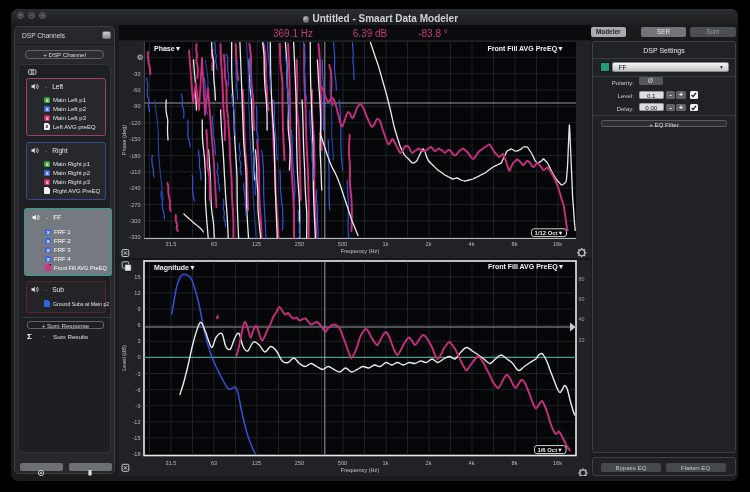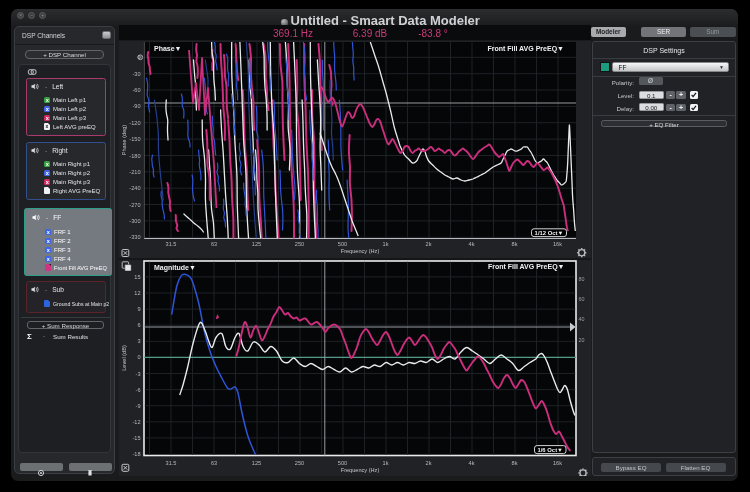--- a/index.html
+++ b/index.html
@@ -7,21 +7,21 @@
     font-family:"Liberation Sans", sans-serif; }
   .abs { position:absolute; }
   .win { position:absolute; left:11px; top:9px; width:727px; height:472px;
     background:#1a1b1d; border-radius:7px; }
   .titlebar { position:absolute; left:0; top:0; width:727px; height:17px;
     background:linear-gradient(#2c2d30,#1b1c1e); border-radius:7px 7px 0 0; }
   .tl { position:absolute; top:3.4px; width:7px; height:7px; border-radius:50%;
     background:#3c3d40; border:1px solid #5b5d60; color:#8e9093; font-size:5.5px;
     line-height:5.2px; text-align:center; }
   .title { position:absolute; top:3.6px; left:6px; width:100%; text-align:center;
-    font-size:13px; font-weight:bold; color:#cfd2d4; }
+    font-size:10px; font-weight:bold; color:#cfd2d4; }
   .title .appico { display:inline-block; width:6.5px; height:6.5px; border-radius:50%;
     background:radial-gradient(circle at 35% 30%, #b9bcbe, #5f6265 70%); vertical-align:-1px; margin-right:3px; }
   .panel { position:absolute; background:#26282c; border:1px solid #3b3e42; border-radius:5px; }
   .sidebar { left:14px; top:26px; width:101px; height:448px; }
   .sb-h { position:absolute; left:7px; top:4.5px; font-size:6.6px; color:#d4d6d8; }
   .sb-ico { position:absolute; right:3.5px; top:3.5px; width:8.5px; height:8.5px;
     background:linear-gradient(#c8cacc,#8f9296); border-radius:2px; border:1px solid #6a6d70; }
   .sb-sep { position:absolute; left:0; top:17px; width:100%; height:1px; background:#17181a; }
   .btn-pill { position:absolute; border:1px solid #61656a; border-radius:4px;
     background:#2b2d31; color:#d9dbdd; font-size:6.2px; text-align:center; }

